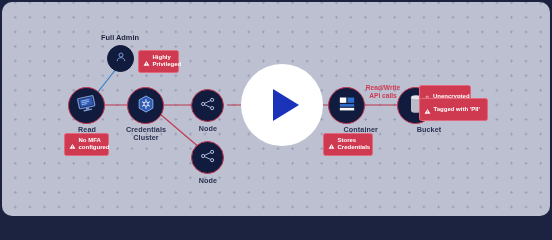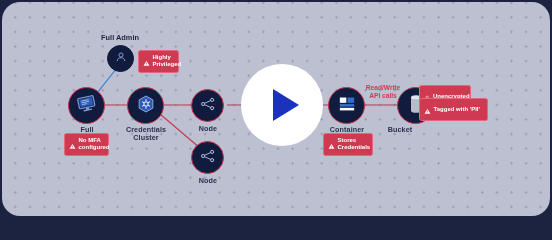--- a/index.html
+++ b/index.html
@@ -8,21 +8,21 @@
     background:#1b2340;
     font-family:"Liberation Sans", sans-serif;
   }
   #stage{
     position:relative;width:552px;height:218px;
     background:#1b2340;
   }
   
   #canvas{
     position:absolute;left:2px;top:2px;width:548px;height:214px;
-    border-radius:18px;
+    border-radius:10px;
     background-color:#bcc0d0;
     background-image:radial-gradient(#9ba0b8 1px, transparent 1.1px);
     background-size:14.6px 14.6px;
     background-position:6px 8px;
     overflow:hidden;
   }
   
   #edges{position:absolute;left:0;top:0;width:548px;height:214px;}
   
   .node{
@@ -138,21 +138,21 @@
           <g transform="rotate(-12 12 12)">
             <rect x="3" y="4.5" width="18" height="12" rx="1.4" fill="#223a74" stroke="#7e9bd6" stroke-width="1.3"></rect>
             <rect x="5" y="6.3" width="14" height="8.4" fill="#2f5bb5"></rect>
             <path d="M6.5 8.2h9M6.5 10.2h9M6.5 12.2h6" stroke="#a9c6ef" stroke-width=".9"></path>
             <rect x="10.3" y="16.5" width="3.4" height="2.6" fill="#7e9bd6"></rect>
             <rect x="7" y="18.8" width="10" height="1.5" rx=".7" fill="#7e9bd6"></rect>
           </g>
         </svg>
       </span>
     </div>
-    <div class="node-label" style="left:55px;top:124px;width:60px;">Full</div>
+    <div class="node-label" style="left:55px;top:124px;width:60px;">Read</div>
 
     <div class="badge" style="left:62px;top:131px;width:45px;">
       <span class="bi">
         <svg width="7" height="7" viewBox="0 0 24 24">
           <path d="M12 3 L22 20 H2 Z" fill="#ffffff"></path>
           <rect x="11" y="9" width="2" height="6" fill="#cf3a50"></rect>
           <rect x="11" y="16" width="2" height="2" fill="#cf3a50"></rect>
         </svg>
       </span>
       <span class="btxt">No MFA
@@ -202,21 +202,21 @@
     <div class="node" style="left:326px;top:85px;width:37px;height:37px;">
       <span>
         <svg width="20" height="20" viewBox="0 0 24 24">
           <rect x="3.4" y="4.2" width="7.8" height="6.4" fill="#ffffff"></rect>
           <rect x="12.6" y="4.2" width="8.0" height="6.4" fill="#2f6fd0"></rect>
           <rect x="3.4" y="12.1" width="17.2" height="3.1" fill="#2f6fd0"></rect>
           <rect x="3.4" y="16.6" width="17.2" height="3.1" fill="#ffffff"></rect>
         </svg>
       </span>
     </div>
-    <div class="node-label" style="left:314px;top:124px;width:62px;">Container</div>
+    <div class="node-label" style="left:314px;top:124px;width:62px;text-align:right;">Container</div>
 
     <div class="badge" style="left:321px;top:131px;width:50px;">
       <span class="bi">
         <svg width="7" height="7" viewBox="0 0 24 24">
           <path d="M12 3 L22 20 H2 Z" fill="#ffffff"></path>
           <rect x="11" y="9" width="2" height="6" fill="#cf3a50"></rect>
           <rect x="11" y="16" width="2" height="2" fill="#cf3a50"></rect>
         </svg>
       </span>
       <span class="btxt">Stores
@@ -228,21 +228,21 @@
 
     <div class="node" style="left:395px;top:85px;width:37px;height:37px;">
       <span>
         <svg width="18" height="20" viewBox="0 0 24 28">
           <path d="M5 5 h14 v18 a7 3.4 0 0 1 -14 0 Z" fill="#b9bcc8"></path>
           <ellipse cx="12" cy="5" rx="7" ry="3.2" fill="#e2e4ea"></ellipse>
           <path d="M5 5 a7 3.2 0 0 0 14 0" fill="none" stroke="#9da2b2" stroke-width=".8"></path>
         </svg>
       </span>
     </div>
-    <div class="node-label" style="left:367px;top:124px;width:62px;">Bucket</div>
+    <div class="node-label" style="left:396px;top:124px;width:62px;">Bucket</div>
 
     <div class="badge" style="left:417px;top:83px;width:52px;">
       <span class="bi">
         <svg width="6.4" height="7" viewBox="0 0 20 24">
           <rect x="3.5" y="10" width="13" height="10" rx="1.6" fill="#ffffff"></rect>
           <path d="M6.5 10 V7.2 a3.5 3.5 0 0 1 7 0 V10" fill="none" stroke="#ffffff" stroke-width="2"></path>
         </svg>
       </span>
       <span class="btxt">Unencrypted</span>
     </div>

